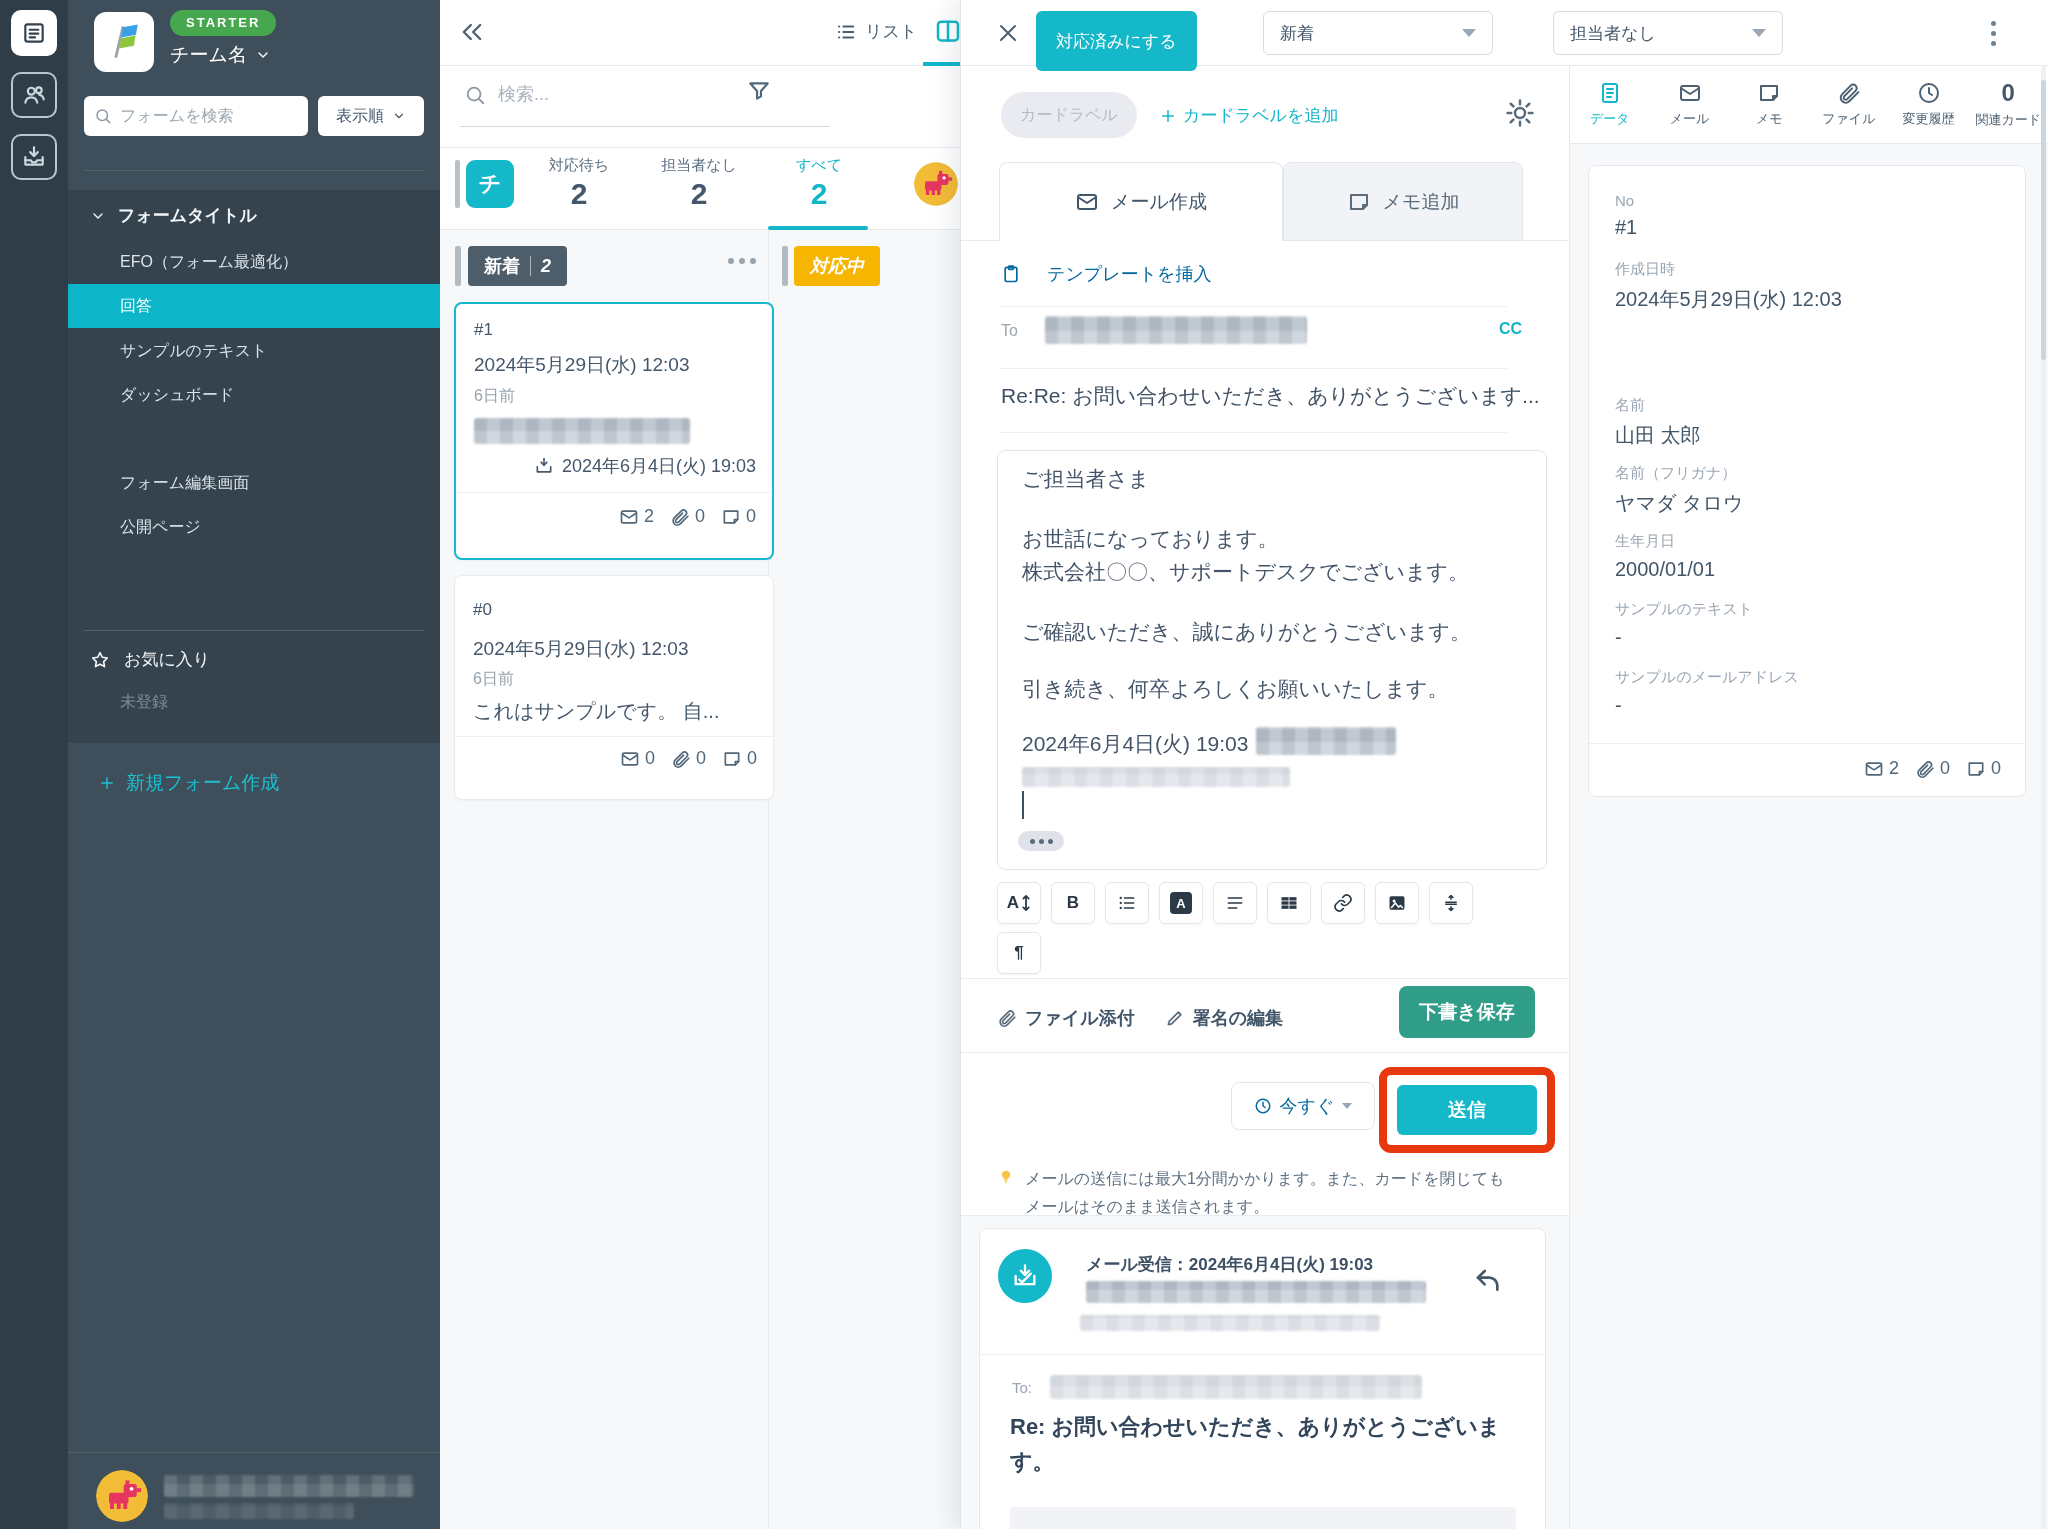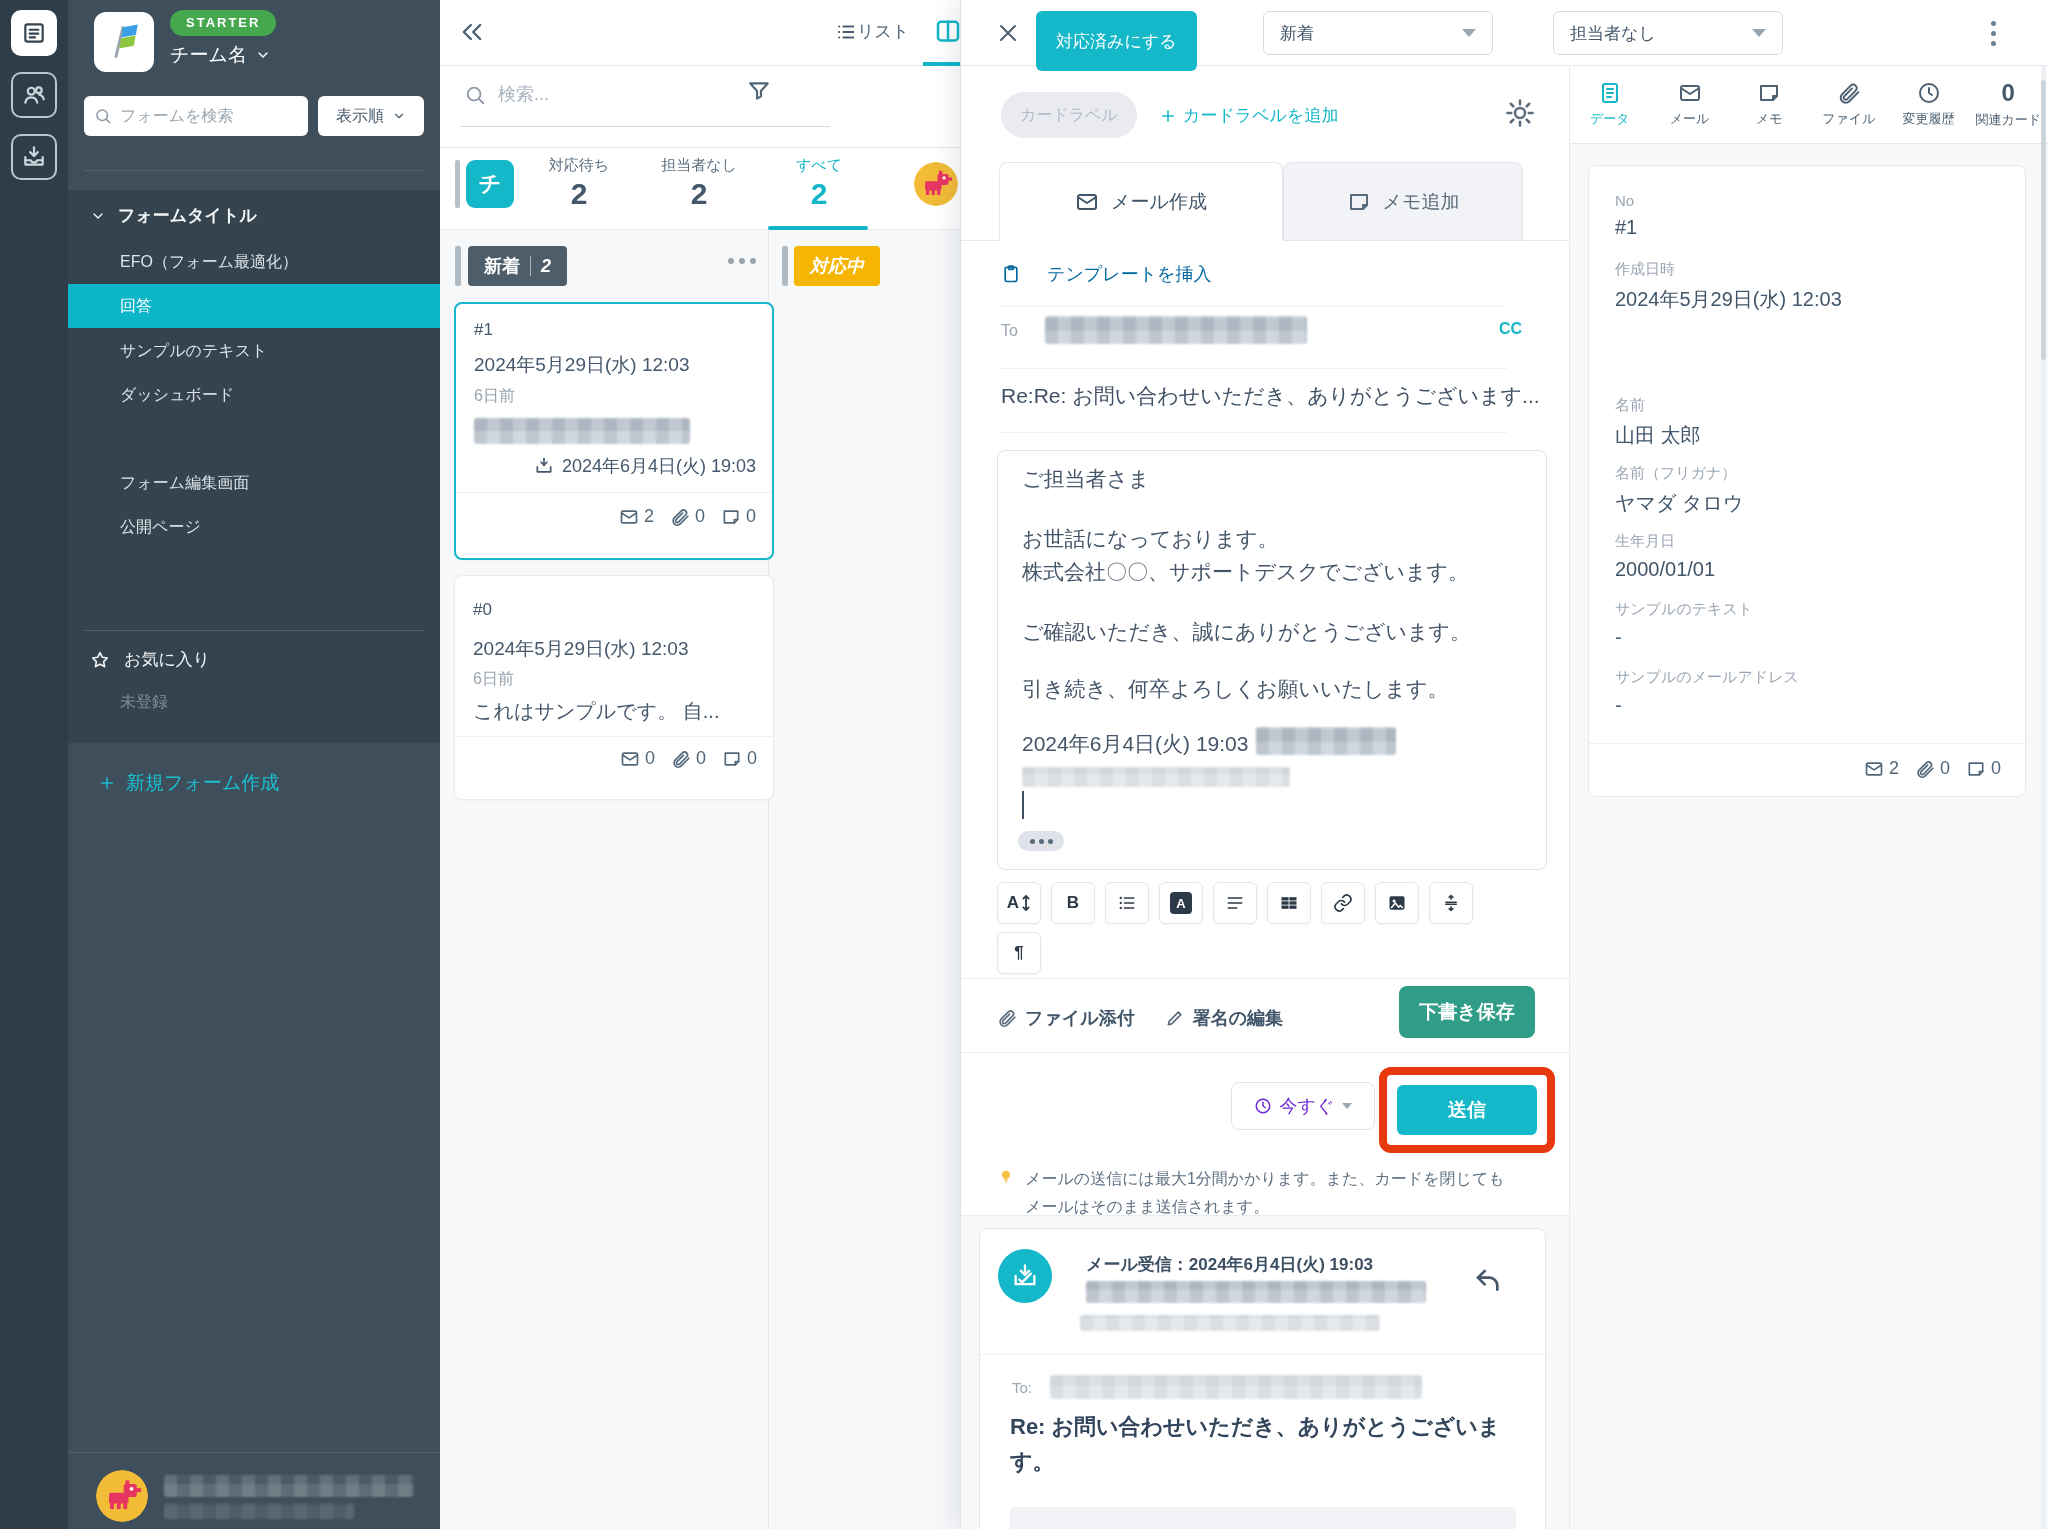--- a/index.html
+++ b/index.html
@@ -54,21 +54,21 @@
   .new-form { position:absolute; left:30px; top:770px; display:flex; align-items:center; gap:10px;
           color:#19c0d2; font-size:19px; }
   .user-div { position:absolute; left:0; right:0; top:1452px; height:1px; background:#52626d; }
   .user-row { position:absolute; left:0; right:0; top:1453px; bottom:0; }
   .avatar { border-radius:50%; overflow:hidden; }
 
   
   .board { position:absolute; left:440px; top:0; width:520px; height:100%; background:#fff; }
   .board-head { position:absolute; left:0; right:0; top:0; height:66px; border-bottom:1px solid #e6e9ed; }
   .collapse { position:absolute; left:18px; top:18px; color:#4a5f72; }
-  .view-list { position:absolute; left:395px; top:20px; display:flex; align-items:center; 
+  .view-list { position:absolute; left:395px; top:20px; display:flex; align-items:center; gap:8px;
           color:#4a5f72; font-size:17px; }
   .view-board { position:absolute; left:493px; top:16px; color:#12b6c9; }
   .view-board-line { position:absolute; left:483px; top:62px; width:55px; height:4px; background:#12b6c9; }
   .board-search { position:absolute; left:0; right:0; top:66px; height:82px; border-bottom:1px solid #e6e9ed; }
   .board-search input { position:absolute; left:58px; top:18px; width:300px; border:none; outline:none;
           font-size:18px; color:#45586b; font-family:inherit; background:transparent; }
   .board-search input::placeholder { color:#a9b4c0; }
   .bs-underline { position:absolute; left:20px; top:60px; width:370px; height:1px; background:#d4dae0; }
   .tabbar { position:absolute; left:0; right:0; top:148px; height:82px; border-bottom:1px solid #e6e9ed; }
   .team-tag-bar { position:absolute; left:15px; top:12px; width:5px; height:48px; background:#b9c1c8; border-radius:2px; }
@@ -137,21 +137,21 @@
   .tb { position:absolute; width:44px; height:42px; background:#fff; border:1px solid #e3e7ec; border-radius:6px;
           box-shadow:0 1px 2px rgba(30,40,50,.05); display:flex; align-items:center; justify-content:center;
           color:#2c3a47; font-size:17px; font-weight:bold; }
   .tb .abox { width:22px; height:22px; background:#2c3a47; color:#fff; border-radius:4px; font-size:13px;
           display:flex; align-items:center; justify-content:center; }
   .attach-row { position:absolute; top:940px; left:36px; display:flex; gap:30px; align-items:center; }
   .attach-item { display:flex; align-items:center; gap:8px; color:#42566a; font-size:18px; font-weight:bold; }
   .btn-draft { position:absolute; left:438px; top:920px; width:136px; height:52px; background:#2f9d87; color:#fff;
           border:none; border-radius:8px; font-size:19px; font-weight:bold; font-family:inherit; }
   .send-when { position:absolute; left:270px; top:1016px; width:144px; height:48px; border:1px solid #dfe4ea; border-radius:8px;
-          display:flex; align-items:center; justify-content:center; gap:8px; font-size:18px; color:#6d28d9; background:#fff; }
+          display:flex; align-items:center; justify-content:center; gap:8px; font-size:18px; color:#0369a1; background:#fff; }
   .send-when .caret { width:0; height:0; border-left:5px solid transparent; border-right:5px solid transparent; border-top:6px solid #9aa6b2; }
   .send-frame { position:absolute; left:418px; top:1001px; width:176px; height:86px; border:8px solid #e8380d; border-radius:12px; z-index:3; }
   .btn-send { position:absolute; left:436px; top:1019px; width:140px; height:50px; background:#14b8c9; color:#fff;
           border:none; border-radius:6px; font-size:19px; font-weight:bold; font-family:inherit; z-index:4; }
   .send-note { position:absolute; left:36px; top:1099px; width:524px; padding-left:28px; font-size:16px; line-height:1.75;
           color:#5e7082; }
   .send-note .bulb { position:absolute; left:0; top:3px; }
   .comp-foot { position:absolute; left:0; right:0; top:1149px; bottom:-40px; background:#f7f8fa; border-top:1px solid #e9edf0; }
   .rcard { position:absolute; left:18px; top:12px; width:567px; height:420px; background:#fff; border:1px solid #e4e8ed; border-radius:8px; }
   .rc-circ { position:absolute; left:18px; top:20px; width:54px; height:54px; border-radius:50%; background:#14b8c9;

